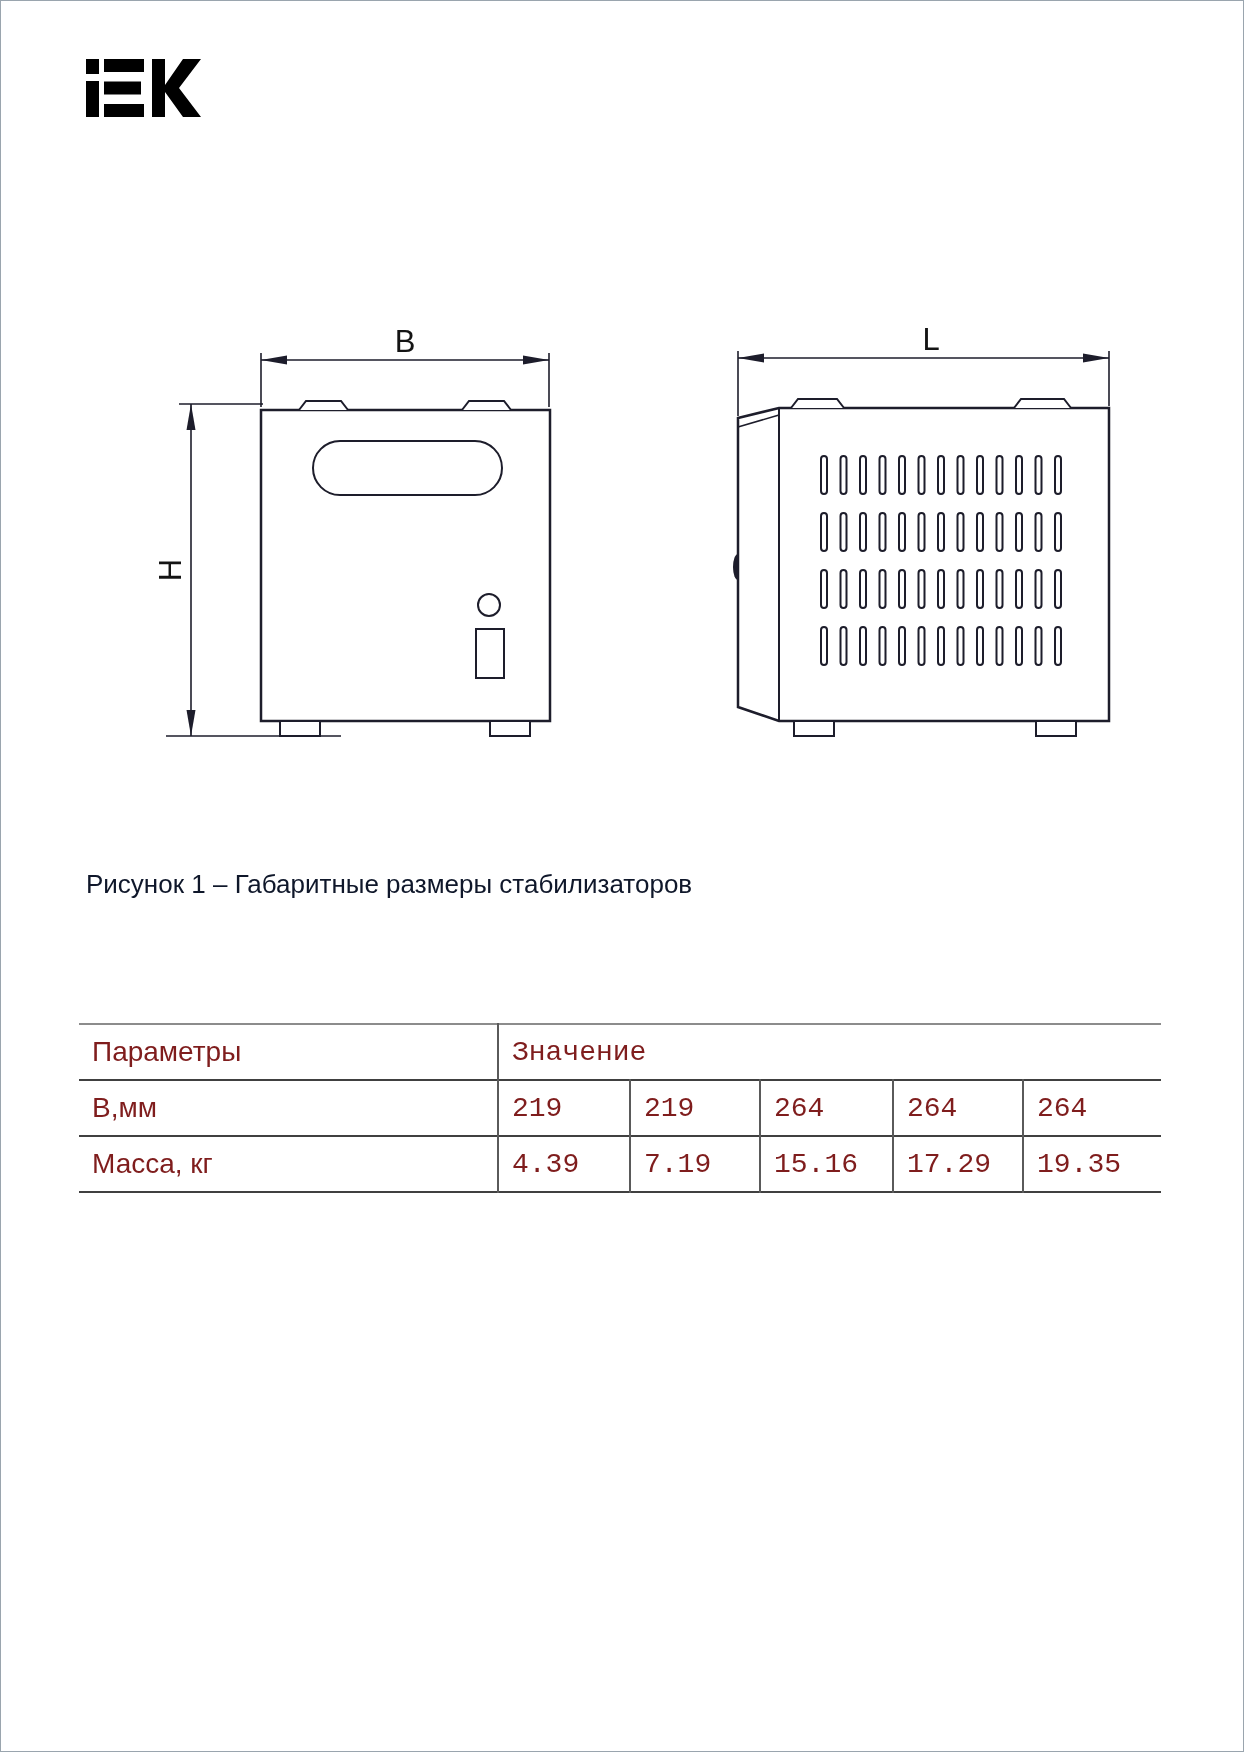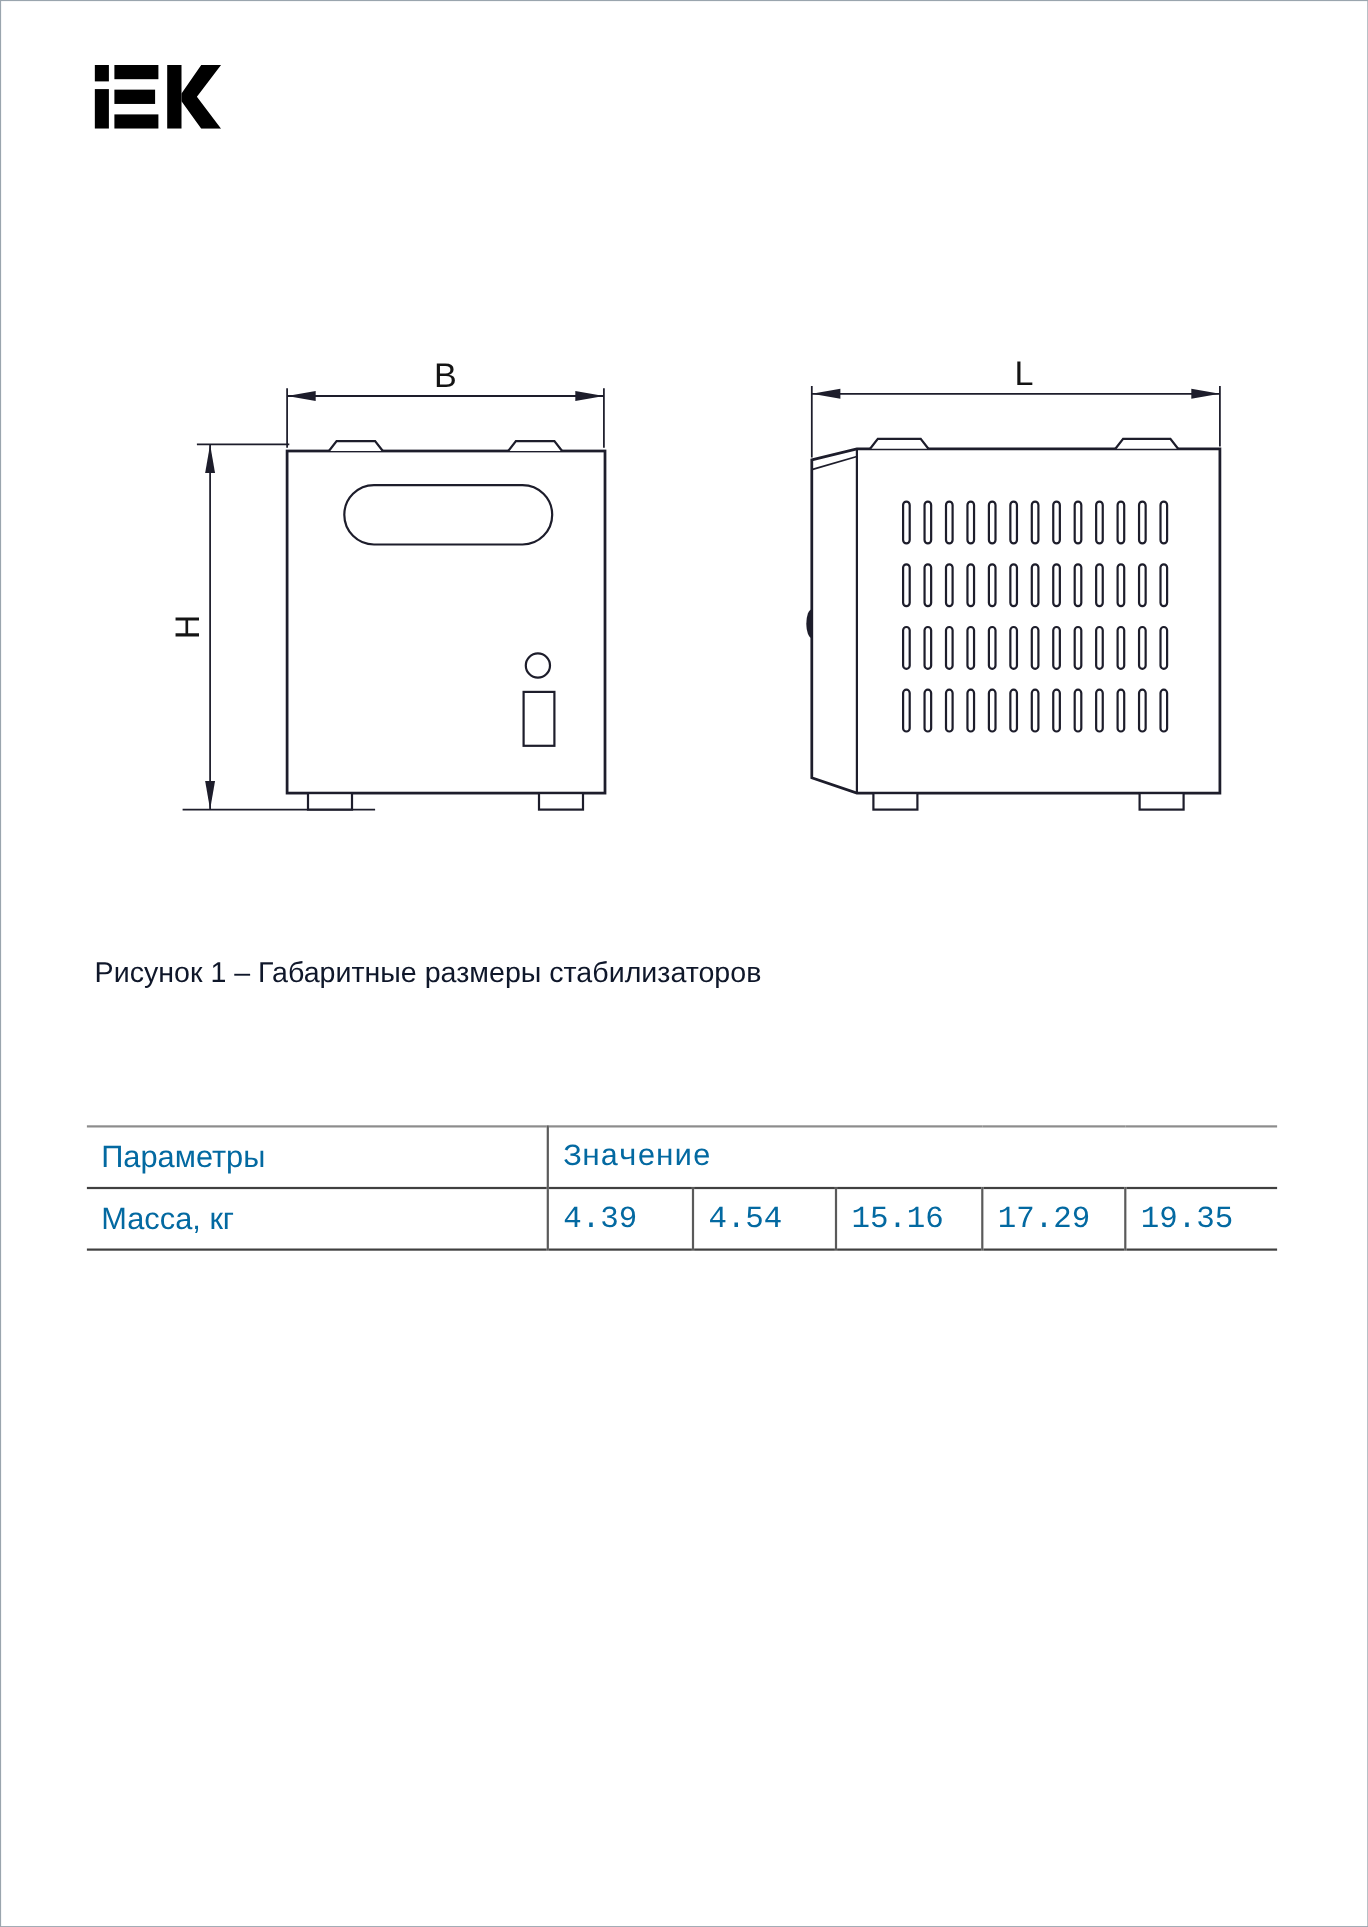--- a/index.html
+++ b/index.html
@@ -29,21 +29,21 @@
   .drawings text  { font-family:"Liberation Sans", sans-serif; font-size:31px; fill:#141414; }
   [data-name="vent-slots"] rect { fill:#ffffff; stroke:#1d1d2b; stroke-width:2px; }
 
   
   .caption { position:absolute; left:85px; top:868px; font-size:26px; color:#0f172a; }
 
   
   .dim-table {
     position:absolute; left:78px; top:1022px;
     border-collapse:collapse; table-layout:fixed;
-    width:1082px; font-size:28px; color:#0369a1;
+    width:1082px; font-size:28px; color:#7f1d1d;
     border-top:2px solid #8c8c8c;
   }
   .dim-table td { height:54px; padding:0 4px 0 13px; vertical-align:middle; }
   .dim-table tr { border-bottom:2px solid #404040; }
   .dim-table td.c-val { border-left:2px solid #5a5a5a;font-family:Liberation Mono, monospace; }
 </style>
 </head>
 <body>
 
 <div class="page" data-name="document-page">
@@ -174,22 +174,30 @@
       <col style="width:133px">
         <col style="width:130px">
         <col style="width:138px">
     </colgroup>
     <tbody>
         <tr data-name="table-header-row">
       <td data-name="table-header-parameters">Параметры</td>
       <td class="c-val" colspan="5" data-name="table-header-value">Значение</td>
     </tr>
     <tr data-name="table-row">
+      <td data-name="row-label">В,мм</td>
+      <td class="c-val" data-name="table-cell">219</td>
+      <td class="c-val" data-name="table-cell">219</td>
+      <td class="c-val" data-name="table-cell">264</td>
+      <td class="c-val" data-name="table-cell">264</td>
+      <td class="c-val" data-name="table-cell">264</td>
+    </tr>
+    <tr data-name="table-row">
       <td data-name="row-label">Масса, кг</td>
       <td class="c-val" data-name="table-cell">4.39</td>
-      <td class="c-val" data-name="table-cell">4.54</td>
+      <td class="c-val" data-name="table-cell">7.19</td>
       <td class="c-val" data-name="table-cell">15.16</td>
       <td class="c-val" data-name="table-cell">17.29</td>
       <td class="c-val" data-name="table-cell">19.35</td>
     </tr>
   </tbody>
     </table>
 </div>
 
 </body></html>

